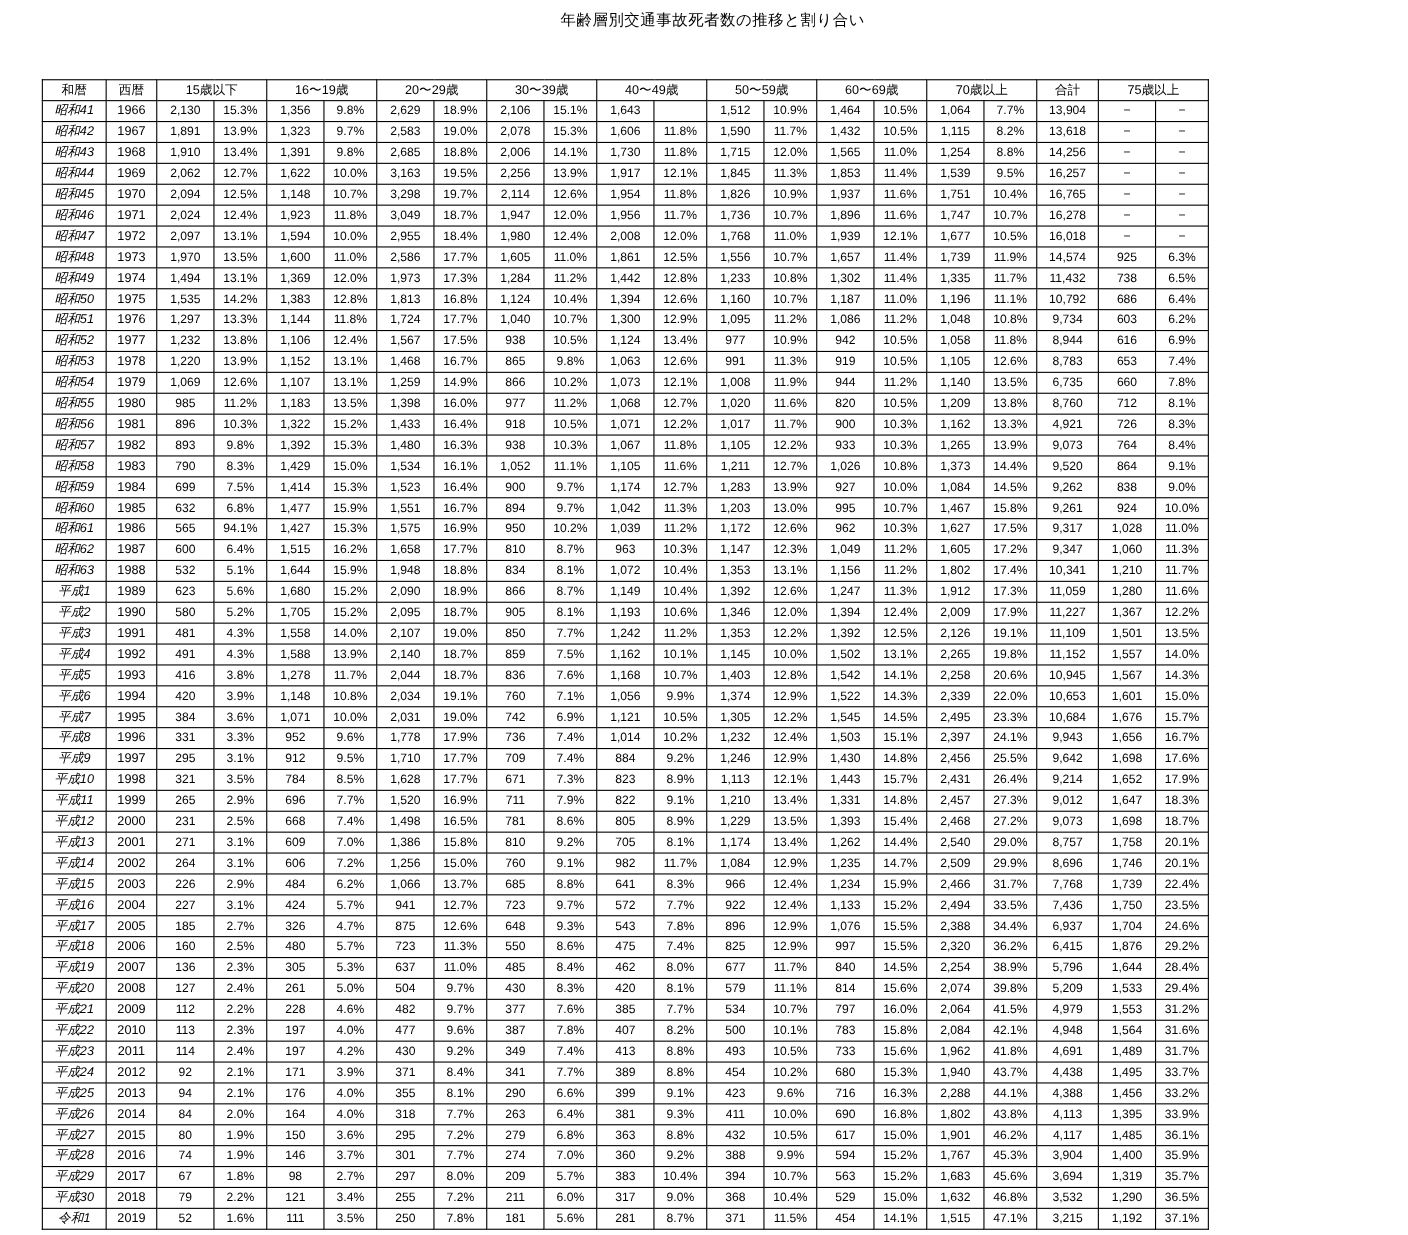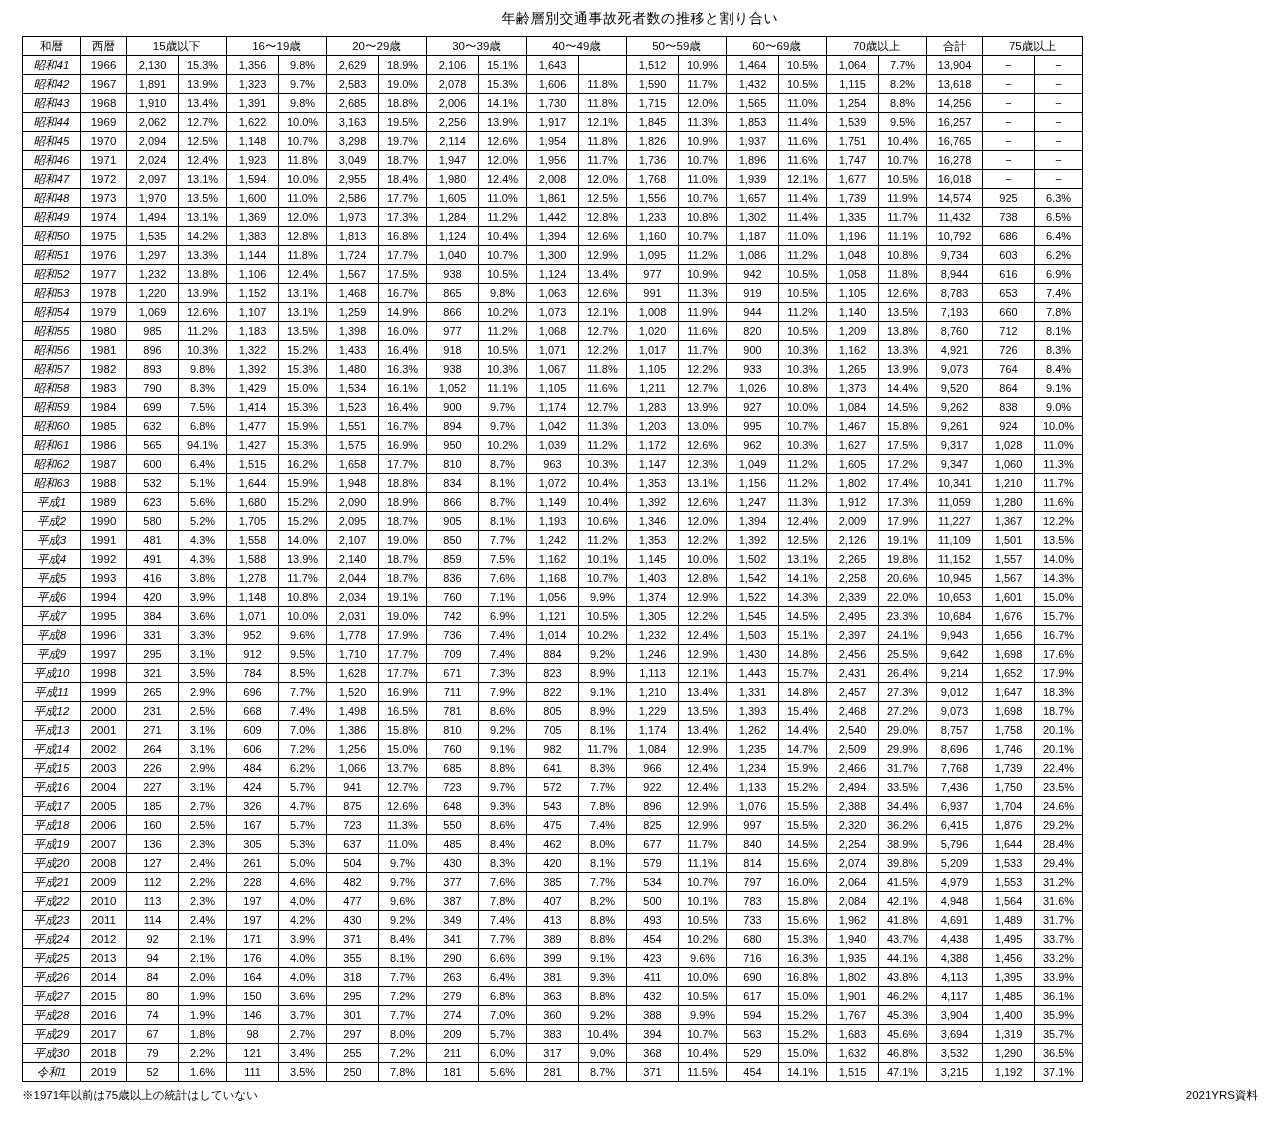--- a/index.html
+++ b/index.html
@@ -12,23 +12,24 @@
     height: 1123px;
     font-family: "Liberation Sans", sans-serif;
     color: #000000;
     position: relative;
     overflow: hidden;
   }
   .page {
     width: 1280px;
     height: 1123px;
     box-sizing: border-box;
-    padding: 8px 22px 6px 22px;
+    padding: 8px 22px 6px 38px;
     display: flex;
     flex-direction: column;
+    gap: 36px;
   }
   .title {
     text-align: center;
     font-size: 14px;
     letter-spacing: 0.5px;
     margin: 2px 0 8px 0;
   }
   table.data {
     border-collapse: collapse;
     width: 1052px;
@@ -449,21 +450,21 @@
           <td class="num">866</td>
           <td class="pct">10.2%</td>
           <td class="num">1,073</td>
           <td class="pct">12.1%</td>
           <td class="num">1,008</td>
           <td class="pct">11.9%</td>
           <td class="num">944</td>
           <td class="pct">11.2%</td>
           <td class="num">1,140</td>
           <td class="pct">13.5%</td>
-          <td class="num">7,193</td>
+          <td class="num">6,735</td>
           <td class="num">660</td>
           <td class="pct">7.8%</td>
         </tr>
         <tr>
           <td class="era">昭和55</td>
           <td class="year">1980</td>
           <td class="num">985</td>
           <td class="pct">11.2%</td>
           <td class="num">1,183</td>
           <td class="pct">13.5%</td>
@@ -1056,21 +1057,21 @@
           <td class="pct">34.4%</td>
           <td class="num">6,937</td>
           <td class="num">1,704</td>
           <td class="pct">24.6%</td>
         </tr>
         <tr>
           <td class="era">平成18</td>
           <td class="year">2006</td>
           <td class="num">160</td>
           <td class="pct">2.5%</td>
-          <td class="num">167</td>
+          <td class="num">480</td>
           <td class="pct">5.7%</td>
           <td class="num">723</td>
           <td class="pct">11.3%</td>
           <td class="num">550</td>
           <td class="pct">8.6%</td>
           <td class="num">475</td>
           <td class="pct">7.4%</td>
           <td class="num">825</td>
           <td class="pct">12.9%</td>
           <td class="num">997</td>
@@ -1229,21 +1230,21 @@
           <td class="num">355</td>
           <td class="pct">8.1%</td>
           <td class="num">290</td>
           <td class="pct">6.6%</td>
           <td class="num">399</td>
           <td class="pct">9.1%</td>
           <td class="num">423</td>
           <td class="pct">9.6%</td>
           <td class="num">716</td>
           <td class="pct">16.3%</td>
-          <td class="num">1,935</td>
+          <td class="num">2,288</td>
           <td class="pct">44.1%</td>
           <td class="num">4,388</td>
           <td class="num">1,456</td>
           <td class="pct">33.2%</td>
         </tr>
         <tr>
           <td class="era">平成26</td>
           <td class="year">2014</td>
           <td class="num">84</td>
           <td class="pct">2.0%</td>

